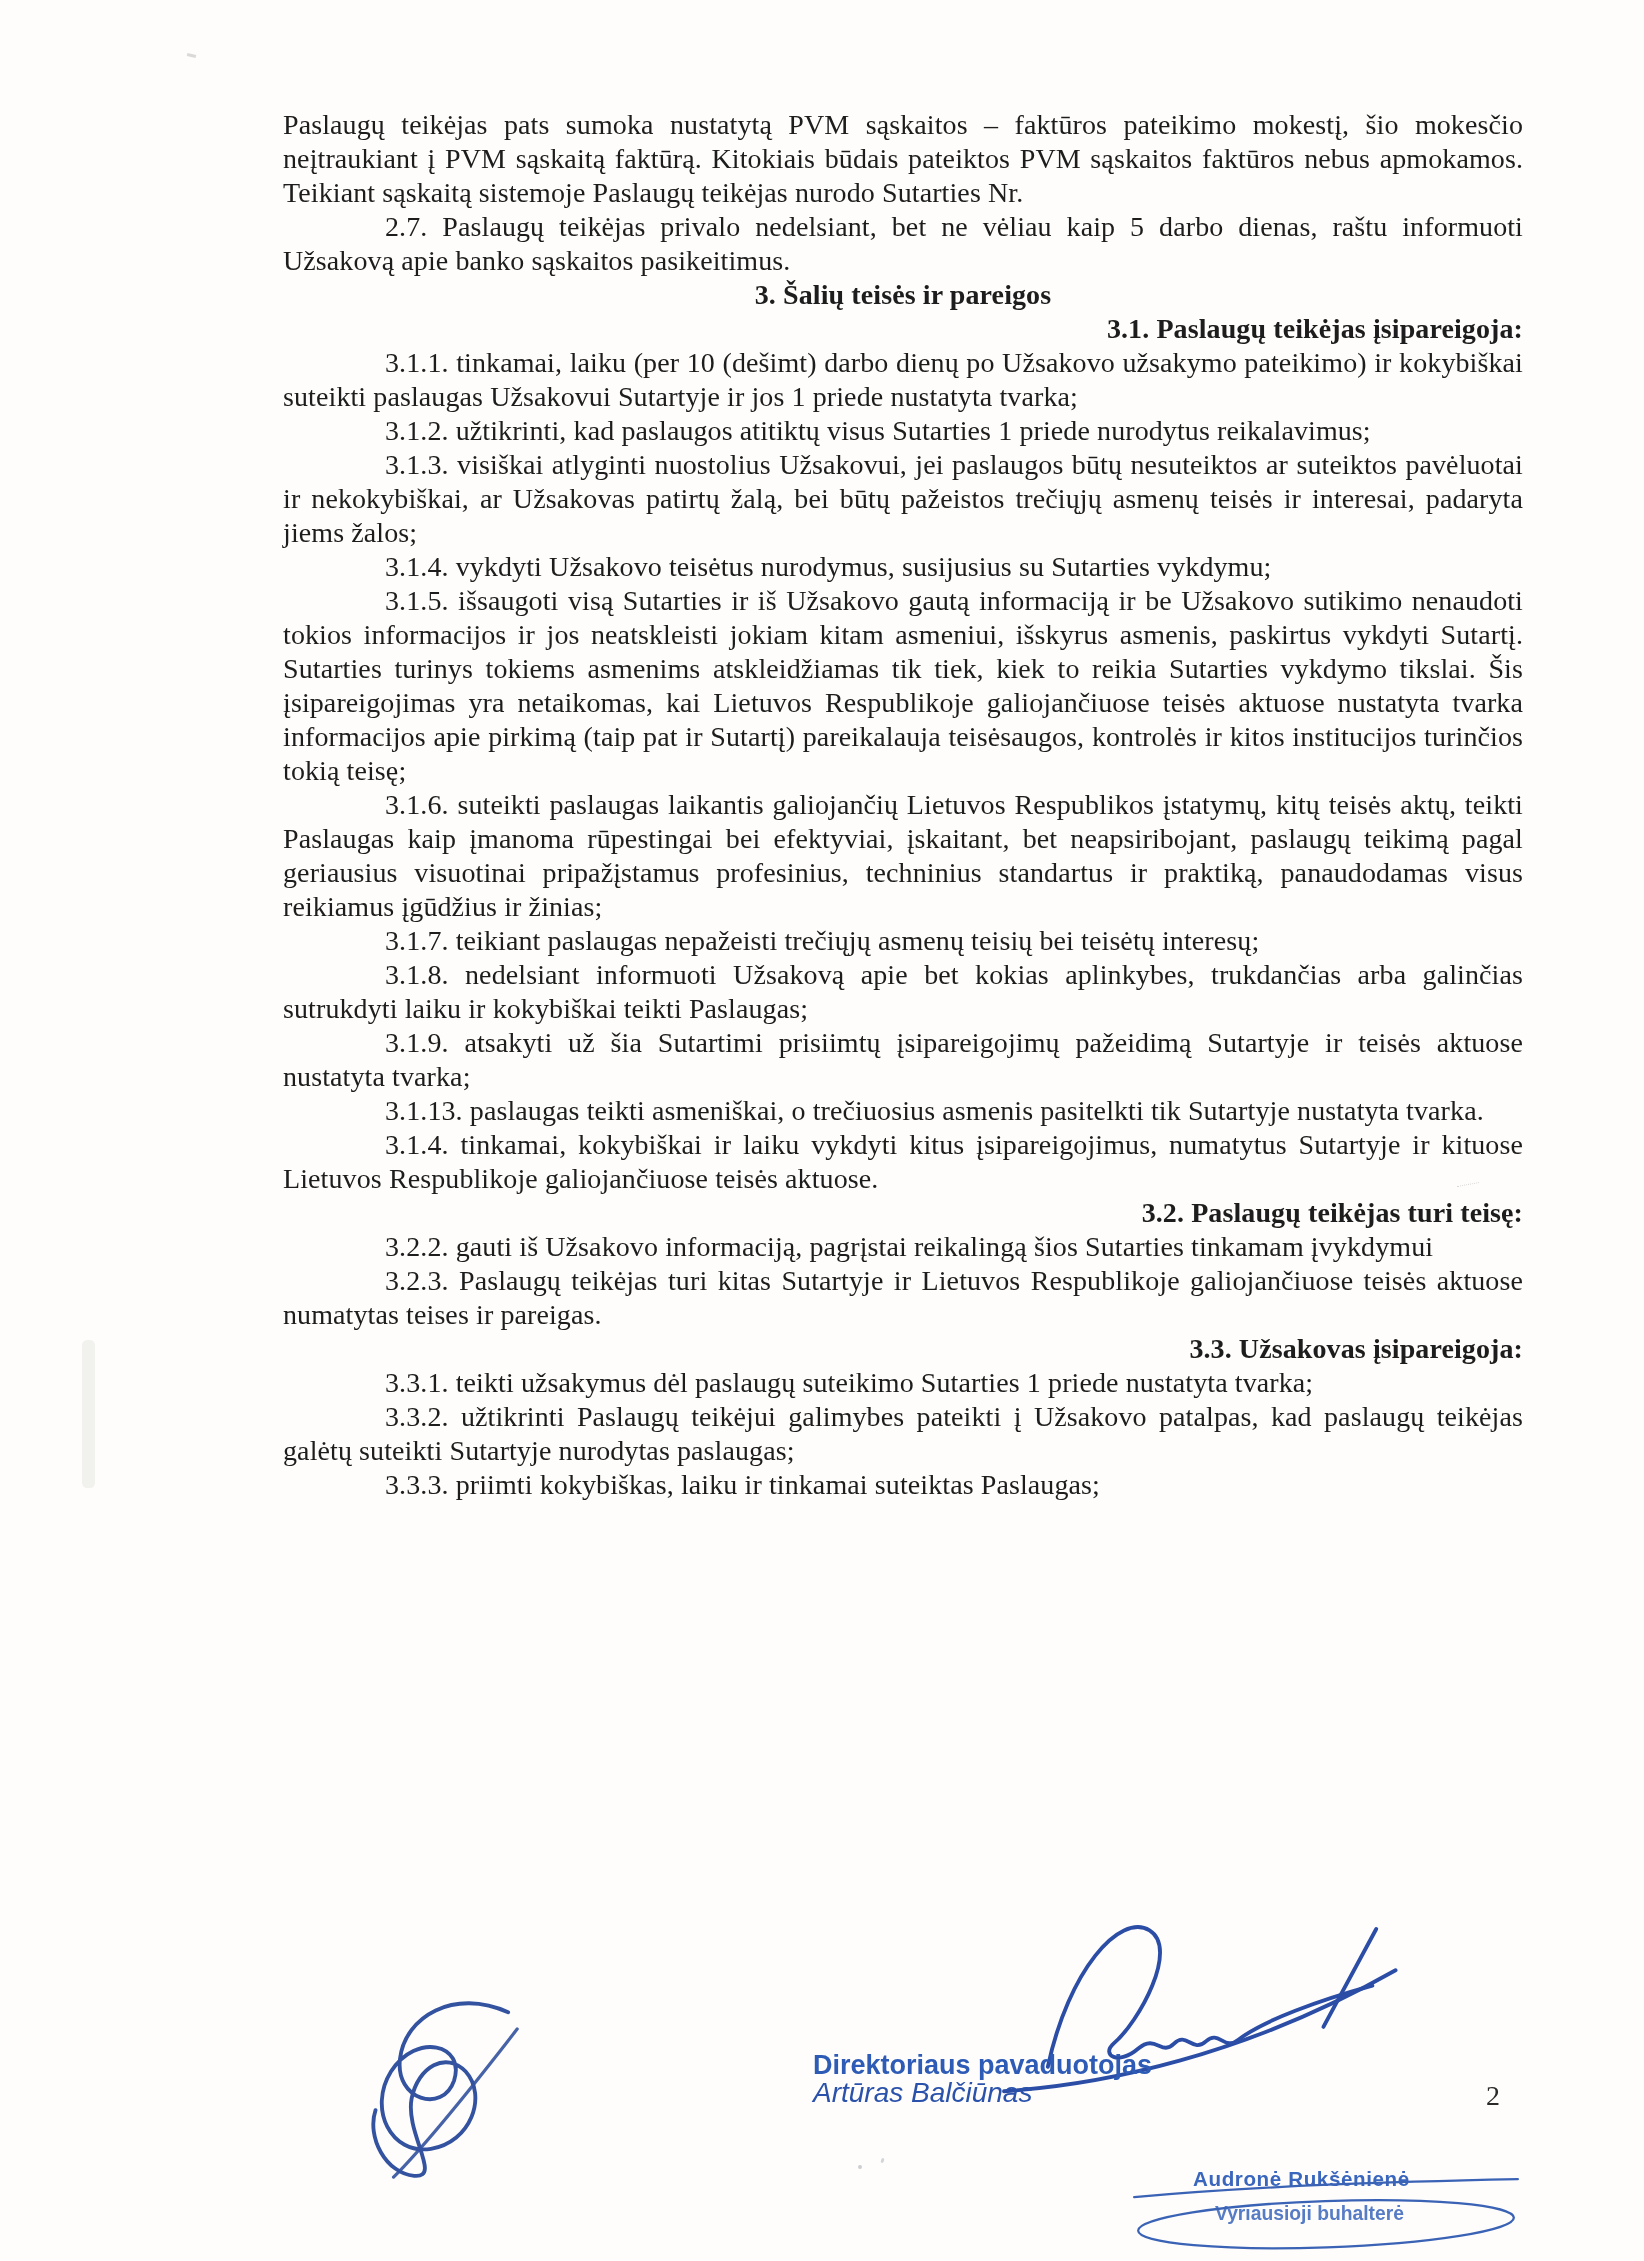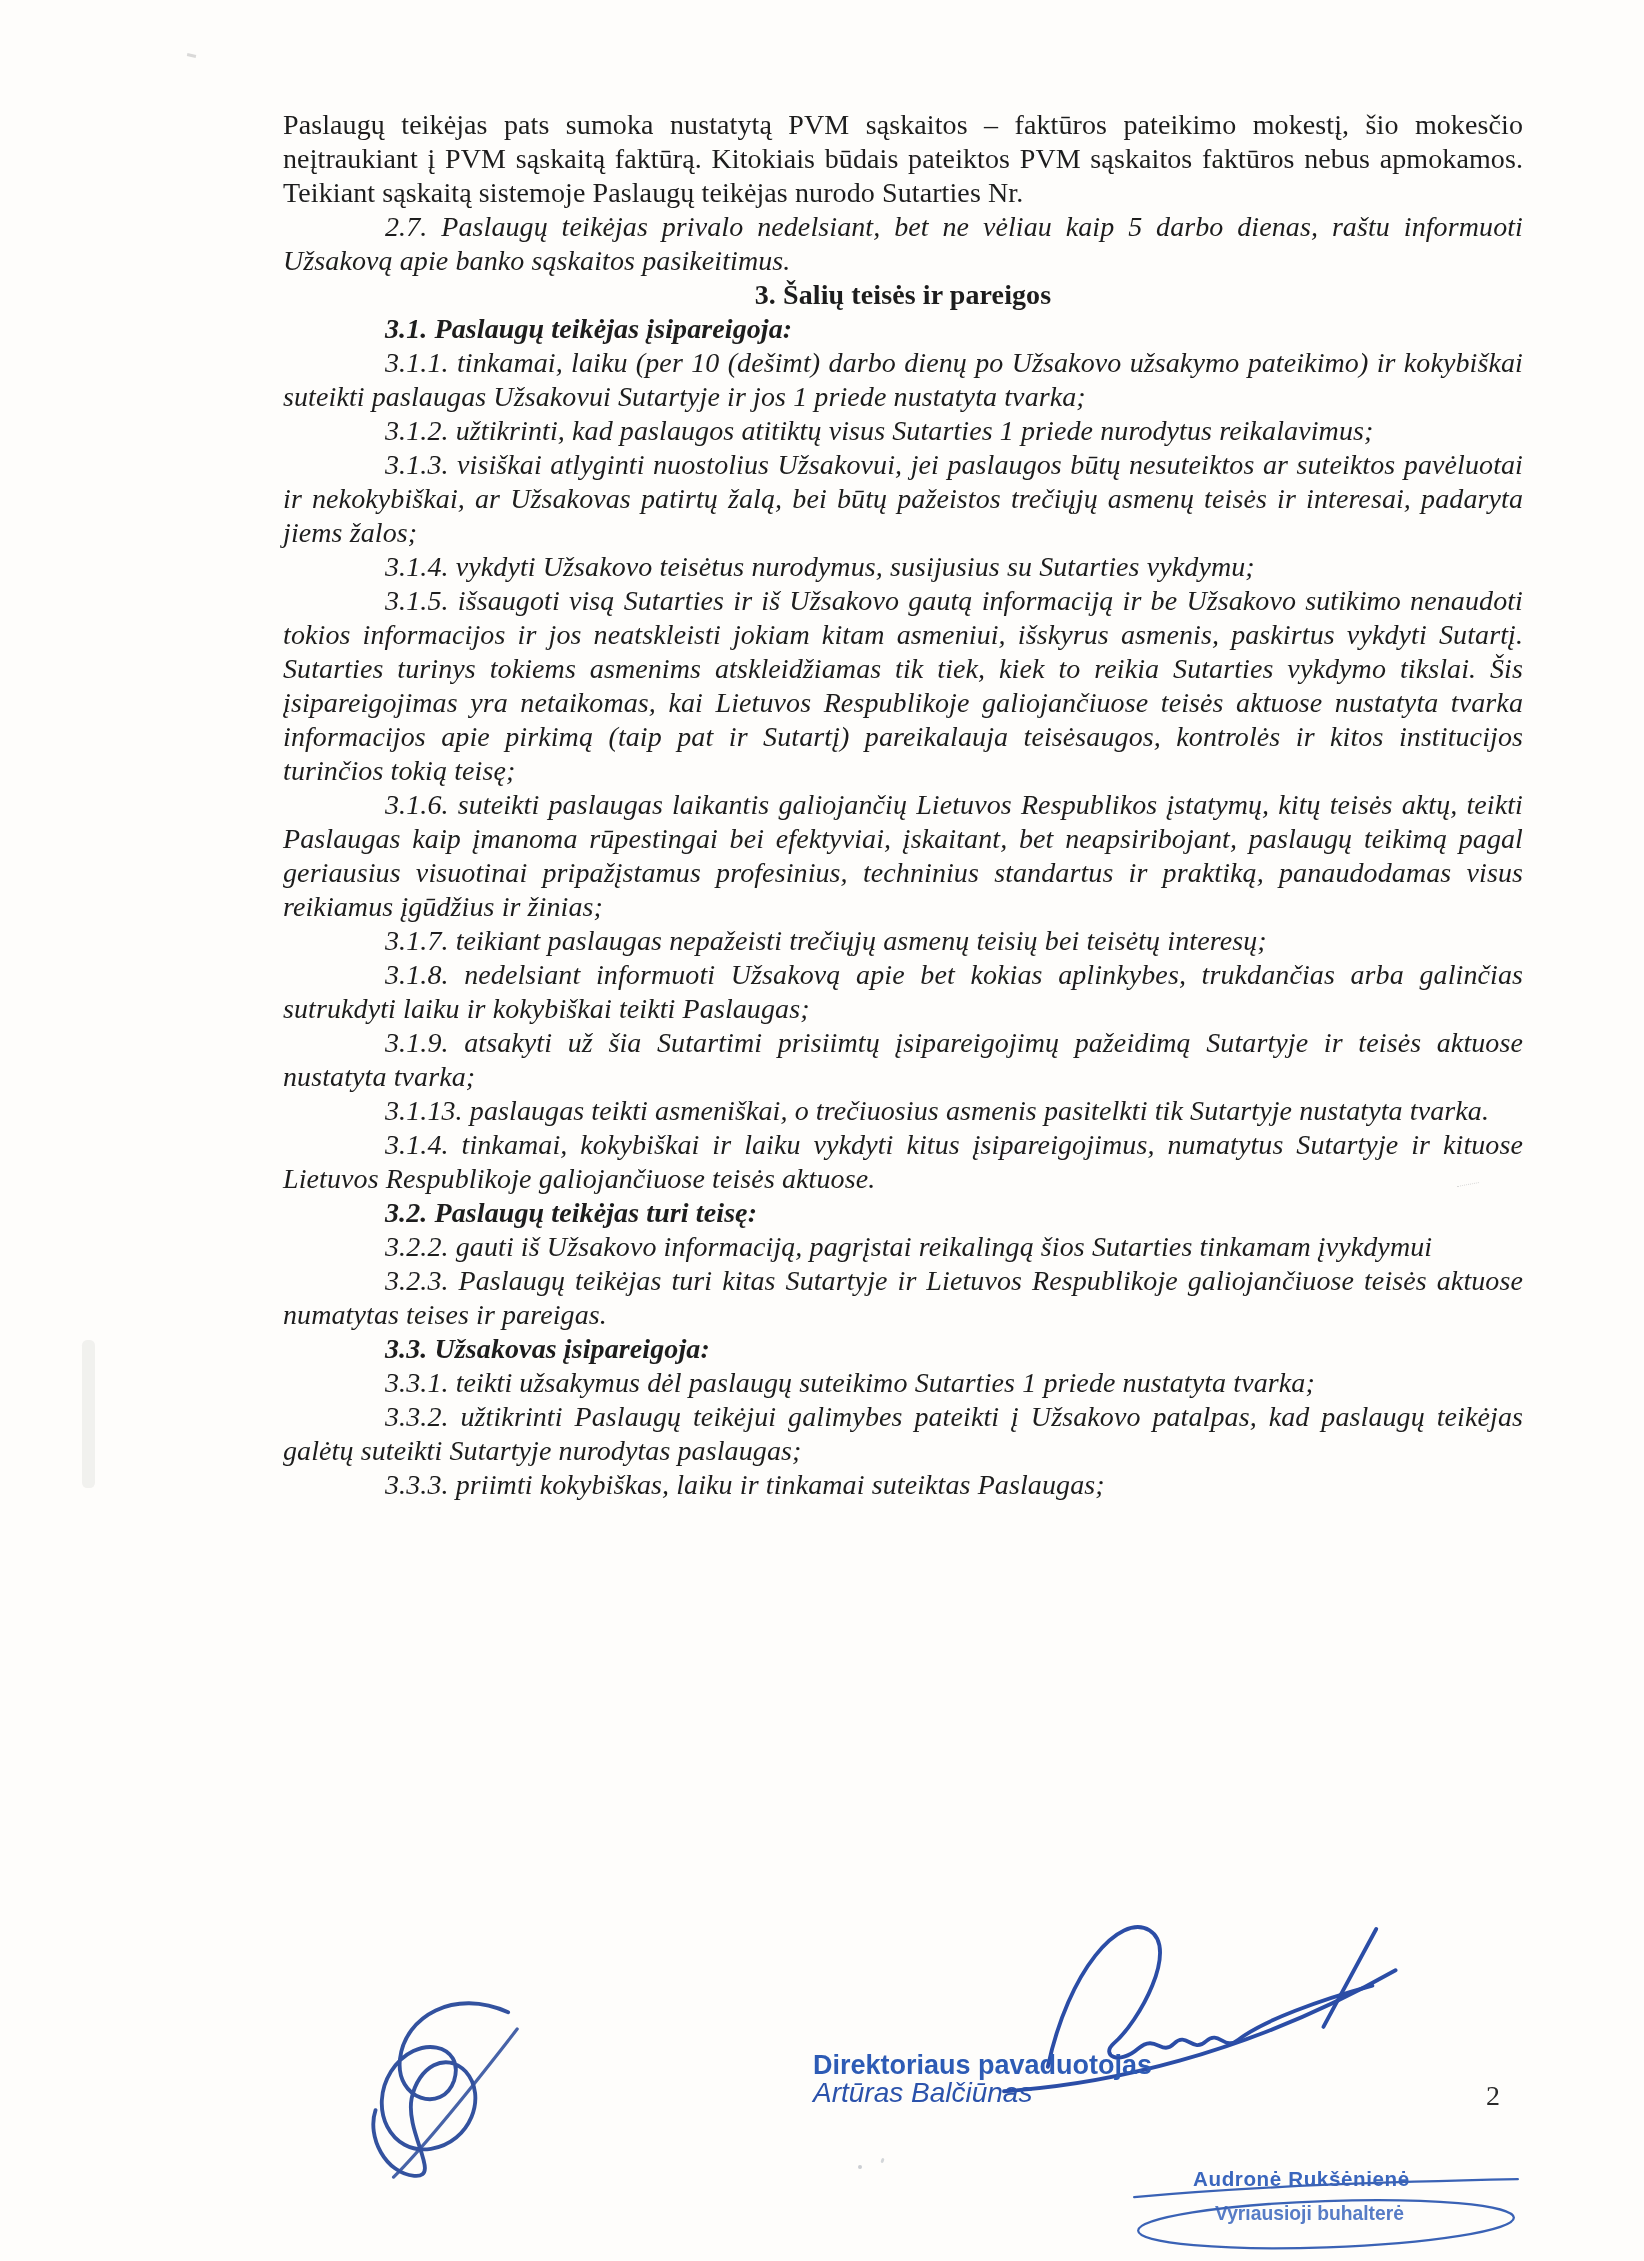--- a/index.html
+++ b/index.html
@@ -19,29 +19,29 @@
     top: 108px;
     width: 1240px;
   }
   .para {
     margin: 0;
     font-size: 28px;
     line-height: 34px;
     text-align: justify;
     letter-spacing: 0.1px;
   }
-  .para.indent { text-indent: 102px; font-style: italic; }
+  .para.indent { text-indent: 102px; }
   .para.heading {
     text-align: center;
     font-weight: bold;
     text-indent: 0;
   }
   .para.bold {
     font-weight: bold;
-    text-align: left;
+    text-align: right;
   }
   .sig { position: absolute; }
   .sig path { fill: none; stroke-linecap: round; stroke-linejoin: round; }
   .sig-left { left: 316px; top: 1984px; }
   .sig-main { left: 986px; top: 1894px; }
   .stamp { left: 1120px; top: 2157px; }
   .stamp path, .stamp ellipse { fill: none; stroke-linecap: round; }
   .sig-role-left {
     position: absolute; left: 813px; top: 2050px;
     font-family: "Liberation Sans", sans-serif;

